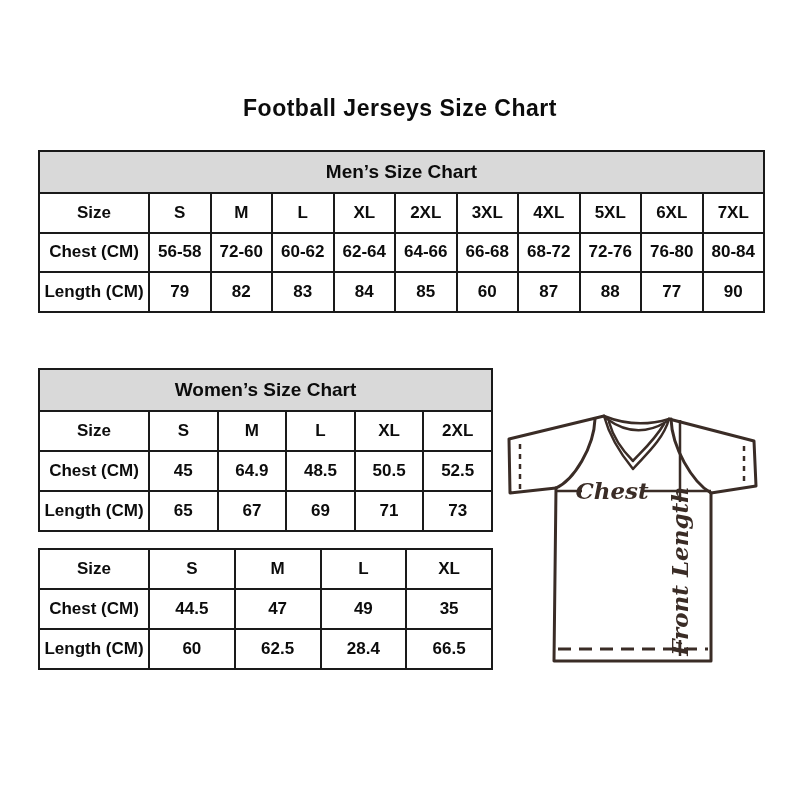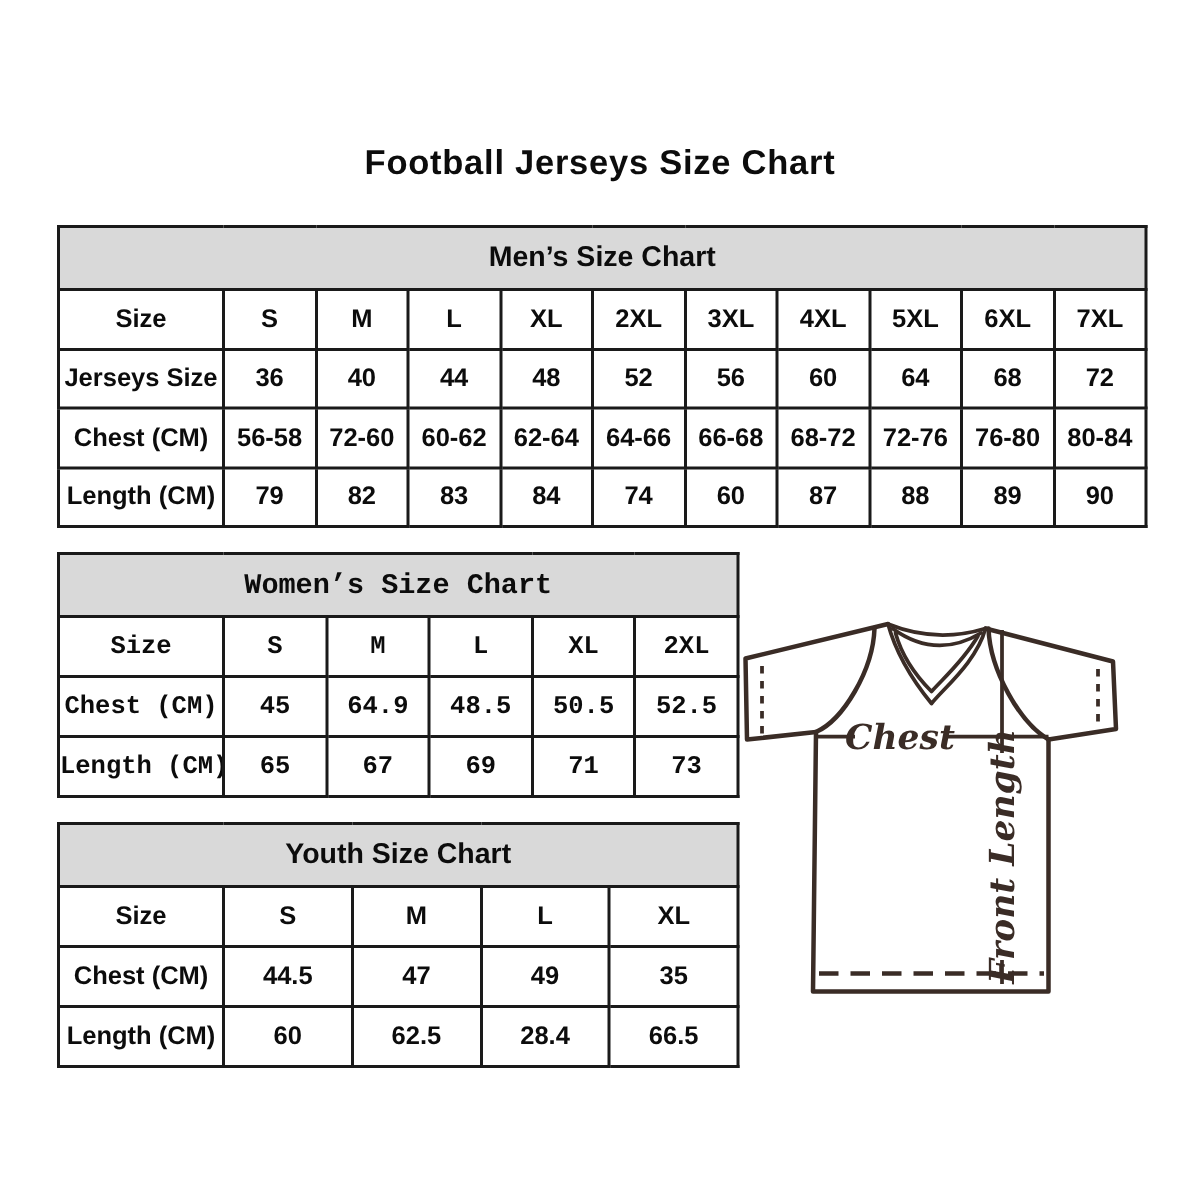--- a/index.html
+++ b/index.html
@@ -27,24 +27,24 @@
     border:2px solid var(--border);text-align:center;vertical-align:middle;
     font-weight:bold;font-size:17px;color:var(--text);padding:0;
     overflow:hidden;white-space:nowrap;
   }
   table.size-table td.table-header{
     background:var(--header-bg);font-size:19px;height:40px;
   }
   #mens-table{left:38px;top:150px;width:727px;}
   #mens-table tbody tr{height:39.5px;}
   #womens-table{left:38px;top:368px;width:455px;}
-  #womens-table tbody tr{height:40px;font-family:Liberation Mono, monospace;}
+  #womens-table tbody tr{height:40px;}
   #youth-table{left:38px;top:548px;width:455px;}
   #youth-table tbody tr{height:40px;}
-  .jersey-wrap{position:absolute;left:484px;top:392px;width:272px;height:284px;}
+  .jersey-wrap{position:absolute;left:496px;top:392px;width:272px;height:284px;}
   .outline{fill:none;stroke:var(--line);stroke-width:3;stroke-linejoin:round;stroke-linecap:round;}
   .collar{fill:none;stroke:var(--line);stroke-width:2.5;stroke-linejoin:round;stroke-linecap:round;}
   .measure{fill:none;stroke:var(--line);stroke-width:2.5;stroke-linecap:butt;}
   .hem-dash{fill:none;stroke:var(--line);stroke-width:3;stroke-dasharray:13 8;}
   .cuff-dash{fill:none;stroke:var(--line);stroke-width:2.5;stroke-dasharray:5 5;}
   .measure-text{
     fill:var(--line);font-family:"DejaVu Serif","Liberation Serif",serif;
     font-style:italic;font-weight:bold;font-size:23px;
   }
 </style>
@@ -80,56 +80,43 @@
           <td>L</td>
           <td>XL</td>
           <td>2XL</td>
           <td>3XL</td>
           <td>4XL</td>
           <td>5XL</td>
           <td>6XL</td>
           <td>7XL</td>
         </tr>
         <tr>
-          <td>Jerseys Size</td>
-          <td>36</td>
-          <td>40</td>
-          <td>44</td>
-          <td>48</td>
-          <td>52</td>
-          <td>56</td>
-          <td>60</td>
-          <td>64</td>
-          <td>68</td>
-          <td>72</td>
-        </tr>
-        <tr>
           <td>Chest (CM)</td>
           <td>56-58</td>
           <td>72-60</td>
           <td>60-62</td>
           <td>62-64</td>
           <td>64-66</td>
           <td>66-68</td>
           <td>68-72</td>
           <td>72-76</td>
           <td>76-80</td>
           <td>80-84</td>
         </tr>
         <tr>
           <td>Length (CM)</td>
           <td>79</td>
           <td>82</td>
           <td>83</td>
           <td>84</td>
-          <td>74</td>
+          <td>85</td>
           <td>60</td>
           <td>87</td>
           <td>88</td>
-          <td>89</td>
+          <td>77</td>
           <td>90</td>
         </tr>
       </tbody>
   </table>
 
   <table class="size-table" id="womens-table">
     <colgroup>
       <col style="width:110px">
       <col>
         <col>
@@ -170,23 +157,20 @@
 
   <table class="size-table" id="youth-table">
     <colgroup>
       <col style="width:110px">
       <col>
         <col>
         <col>
         <col>
     </colgroup>
     <tbody>
-      <tr>
-        <td class="table-header" colspan="5">Youth Size Chart</td>
-      </tr>
     <tr>
           <td>Size</td>
           <td>S</td>
           <td>M</td>
           <td>L</td>
           <td>XL</td>
         </tr>
         <tr>
           <td>Chest (CM)</td>
           <td>44.5</td>

